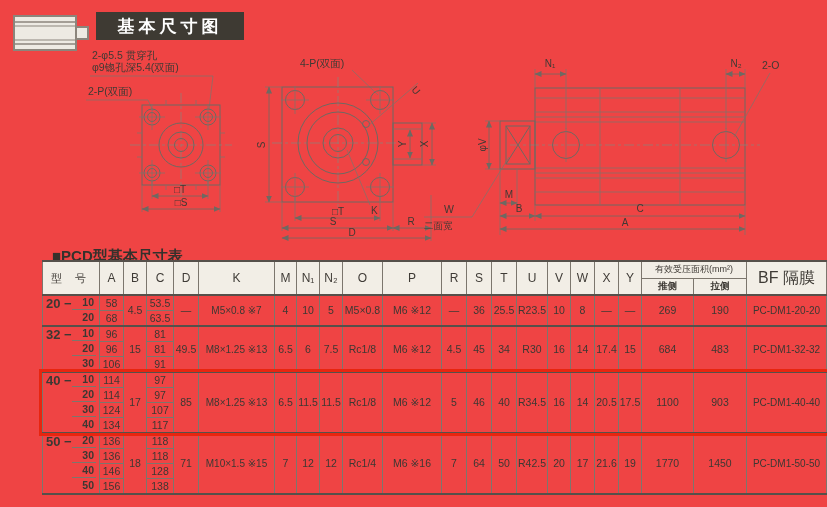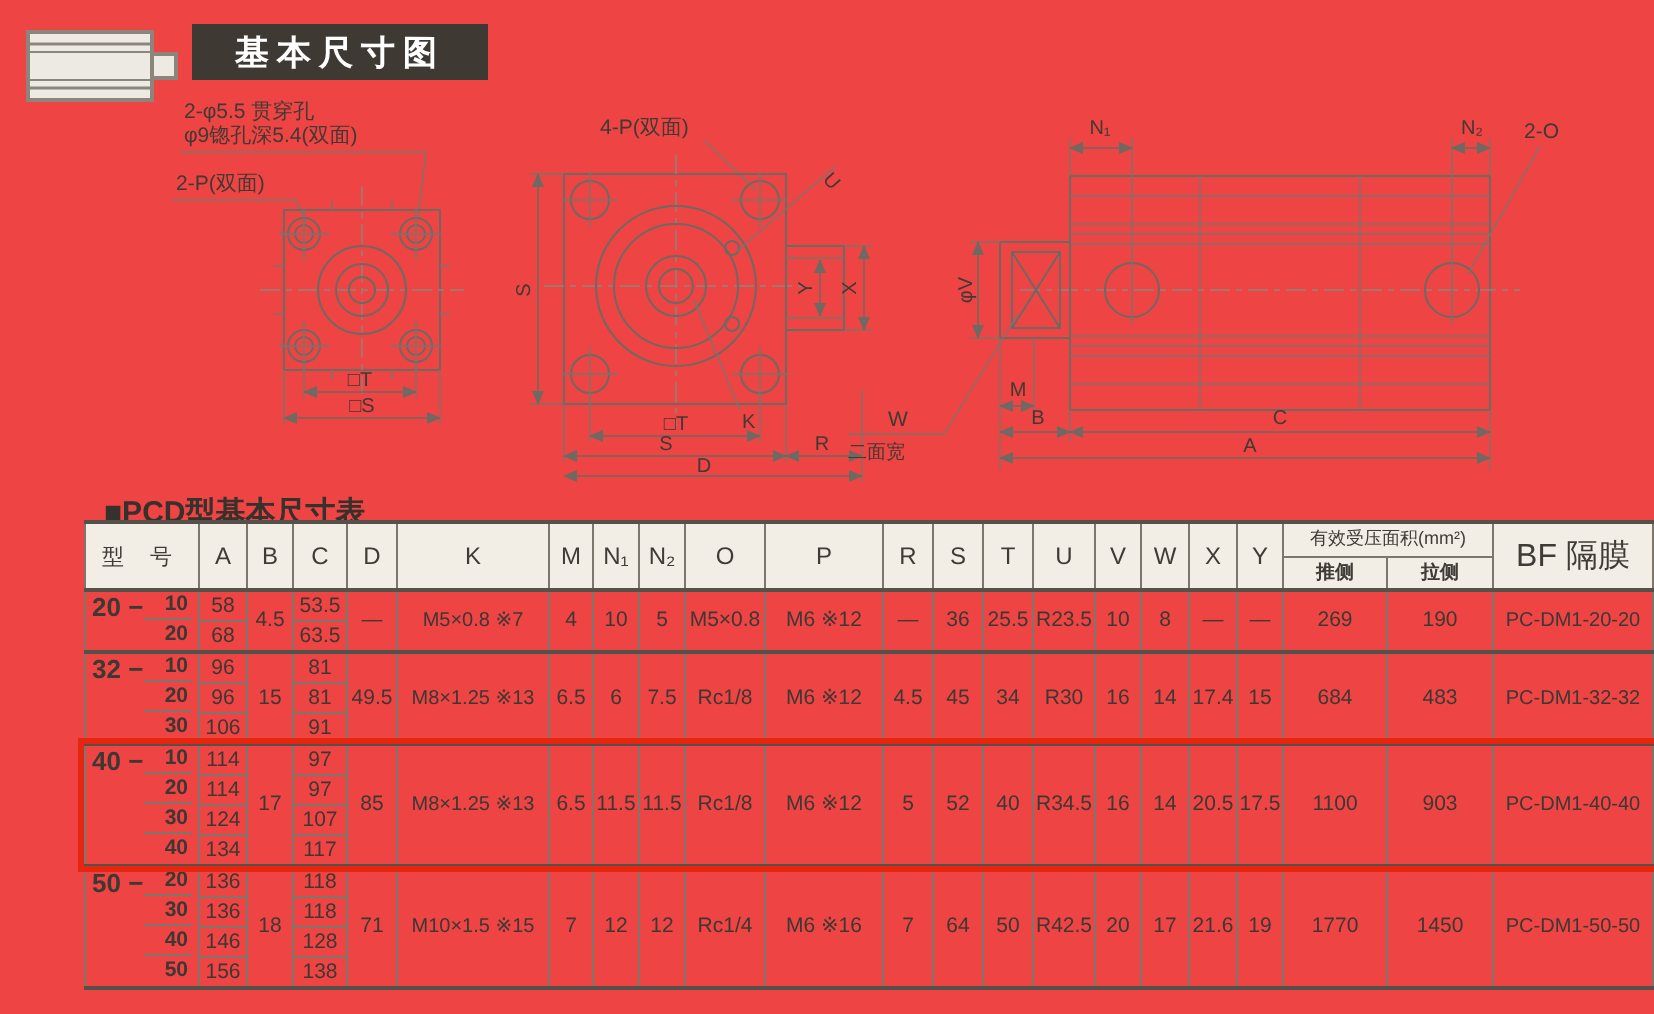--- a/index.html
+++ b/index.html
@@ -398,21 +398,21 @@
           <td class="m" rowspan="4">17</td>
           <td class="num">97</td>
           <td class="m" rowspan="4">85</td>
           <td class="wide" rowspan="4">M8×1.25 ※13</td>
           <td class="m" rowspan="4">6.5</td>
           <td class="m" rowspan="4">11.5</td>
           <td class="m" rowspan="4">11.5</td>
           <td class="m" rowspan="4">Rc1/8</td>
           <td class="m" rowspan="4">M6 ※12</td>
           <td class="m" rowspan="4">5</td>
-          <td class="m" rowspan="4">52</td>
+          <td class="m" rowspan="4">46</td>
           <td class="m" rowspan="4">40</td>
           <td class="m" rowspan="4">R34.5</td>
           <td class="m" rowspan="4">16</td>
           <td class="m" rowspan="4">14</td>
           <td class="m" rowspan="4">20.5</td>
           <td class="m" rowspan="4">17.5</td>
           <td class="m" rowspan="4">1100</td>
           <td class="m" rowspan="4">903</td>
           <td class="wide" rowspan="4">PC-DM1-40-40</td>
         </tr>

